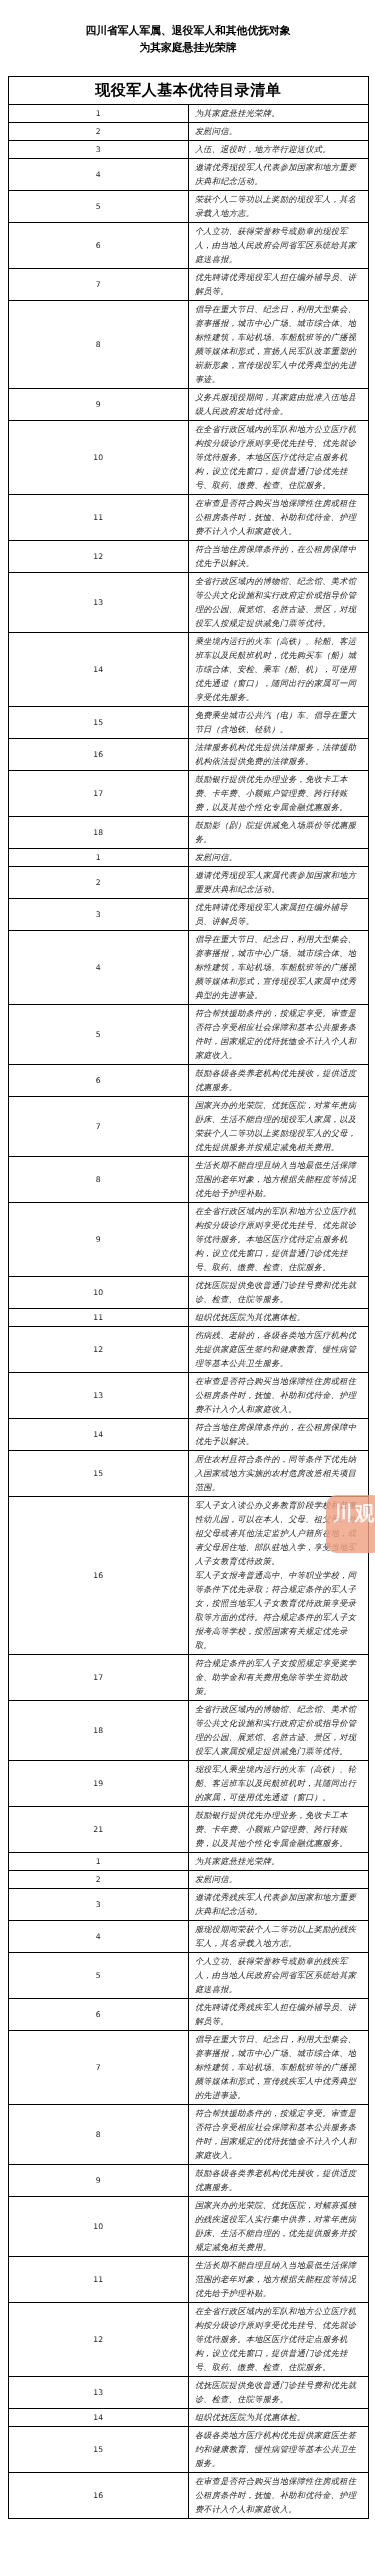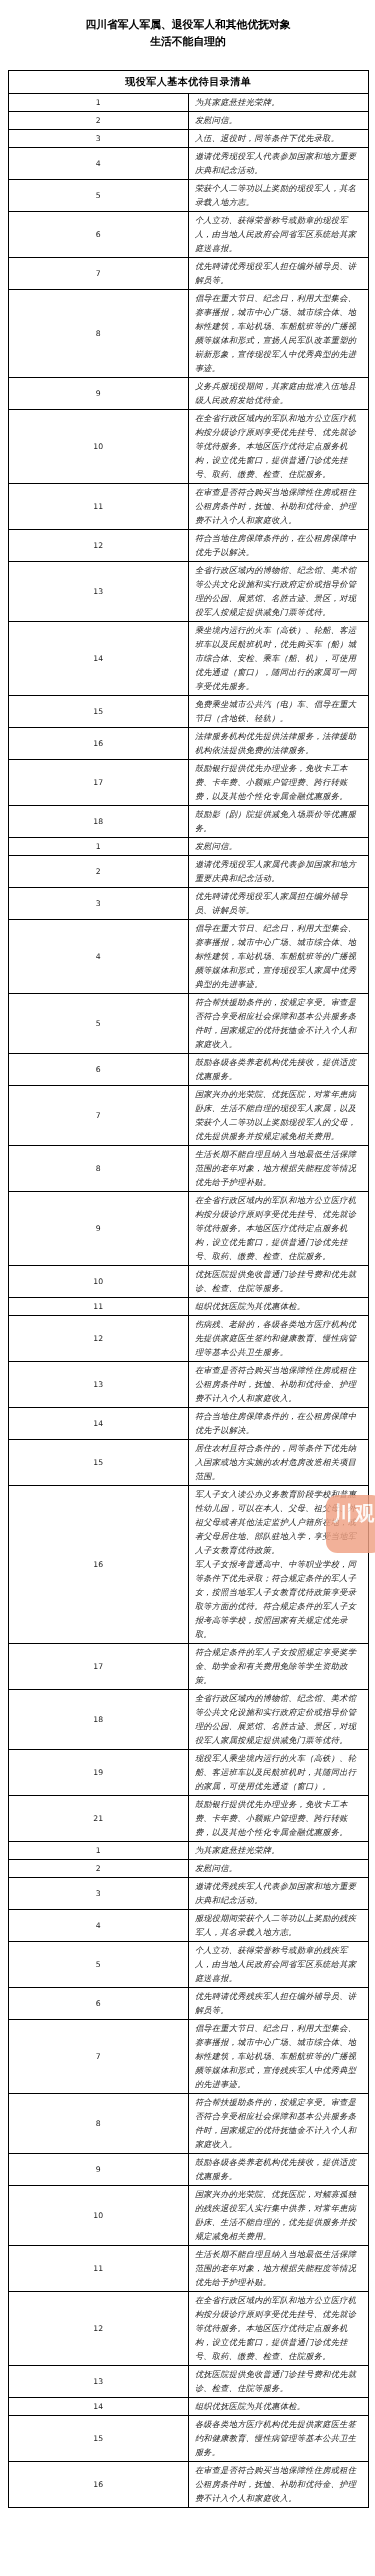--- a/index.html
+++ b/index.html
@@ -1,65 +1,65 @@
 <!DOCTYPE html>
 <html style="font-size:8.2px"><head>
 <meta charset="utf-8">
 <style>
   html,body{margin:0;padding:0;background:#ffffff;}
   body{width:376px;font-family:"DejaVu Sans","Liberation Sans",sans-serif;color:#111;}
   #page{position:relative;width:376px;min-height:3045px;overflow:hidden;background:#fff;}
   .title{
     text-align:center;font-weight:bold;
     font-family:"DejaVu Serif","Liberation Serif",serif;
-    font-size:10.8px;line-height:17px;padding-top:16px;color:#000;
+    font-size:10.8px;line-height:17px;padding-top:22px;color:#000;
   }
   table.benefits{
     border-collapse:collapse;margin:19.6px auto 0 7.7px;width:361px;table-layout:fixed;
   }
   table.benefits td{border:0.5px solid #000;vertical-align:middle;}
   td.num{width:14px;text-align:center;font-size:7.7px;padding:1.5px 0.5px;color:#222;}
   td.txt{font-size:8.2px;line-height:14px;padding:1.5px 4.1px 1.5px 6.2px;letter-spacing:0.3px;white-space:pre-wrap;color:#1c1c1c;font-style:italic;}
   td.sec-h{
-    text-align:center;font-weight:bold;font-size:10px;padding:4.1px 2.1px;letter-spacing:0.5px;color:#000;
+    text-align:center;font-weight:bold;font-size:15px;padding:4.1px 2.1px;letter-spacing:0.5px;color:#000;
     font-family:"DejaVu Sans","Liberation Sans",sans-serif;
   }
   .logo-badge{
     position:absolute;top:1495px;right:-7.2px;width:57px;height:58px;
     background:#f0a183;opacity:.82;border-radius:11.3px;
     display:flex;align-items:flex-start;justify-content:center;
     color:rgba(255,255,255,.92);font-size:19.6px;font-weight:bold;letter-spacing:2.1px;
     padding-top:5.2px;box-sizing:border-box;
   }
 </style>
 </head>
 <body>
 
 <div id="page">
   <div class="title">
     <div>四川省军人军属、退役军人和其他优抚对象</div>
-    <div>生活不能自理的</div>
+    <div>为其家庭悬挂光荣牌</div>
   </div>
 
   <table class="benefits">
     <tbody id="benefits-body">
         <tr>
           <td colspan="2" class="sec-h">现役军人基本优待目录清单</td>
         </tr>
         <tr>
           <td class="num">1</td>
           <td class="txt">为其家庭悬挂光荣牌。</td>
         </tr>
         <tr>
           <td class="num">2</td>
           <td class="txt">发慰问信。</td>
         </tr>
         <tr>
           <td class="num">3</td>
-          <td class="txt">入伍、退役时，同等条件下优先录取。</td>
+          <td class="txt">入伍、退役时，地方举行迎送仪式。</td>
         </tr>
         <tr>
           <td class="num">4</td>
           <td class="txt">邀请优秀现役军人代表参加国家和地方重要庆典和纪念活动。</td>
         </tr>
         <tr>
           <td class="num">5</td>
           <td class="txt">荣获个人二等功以上奖励的现役军人，其名录载入地方志。</td>
         </tr>
         <tr>

